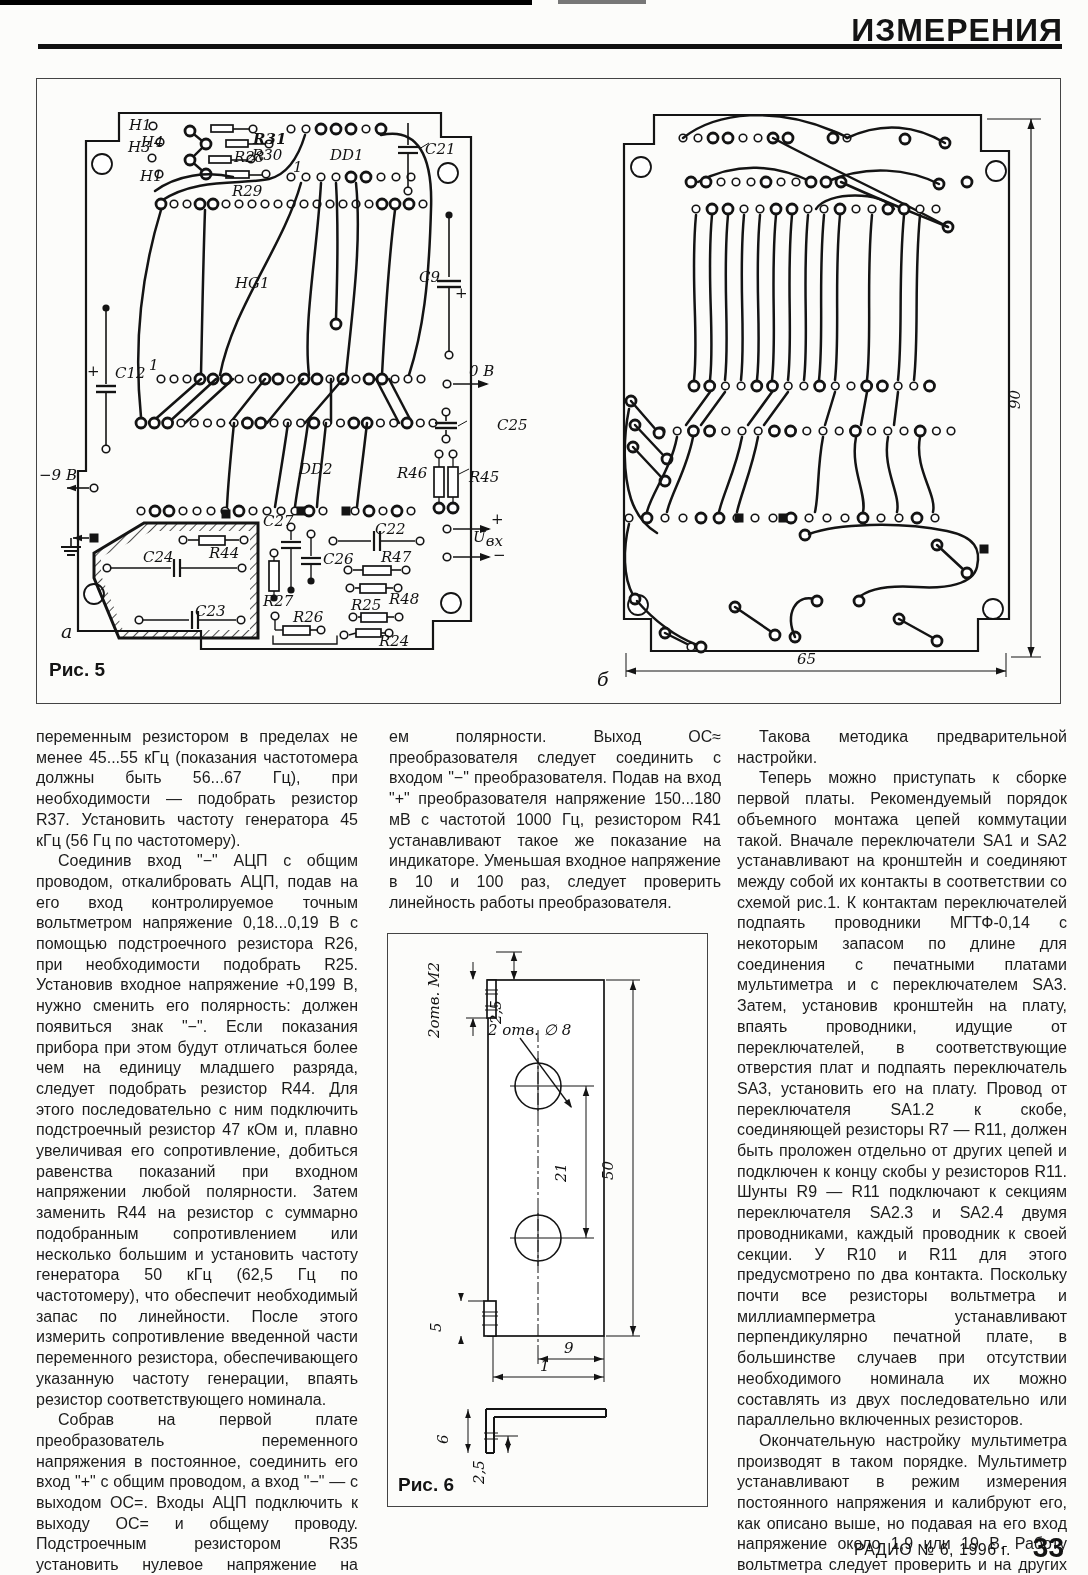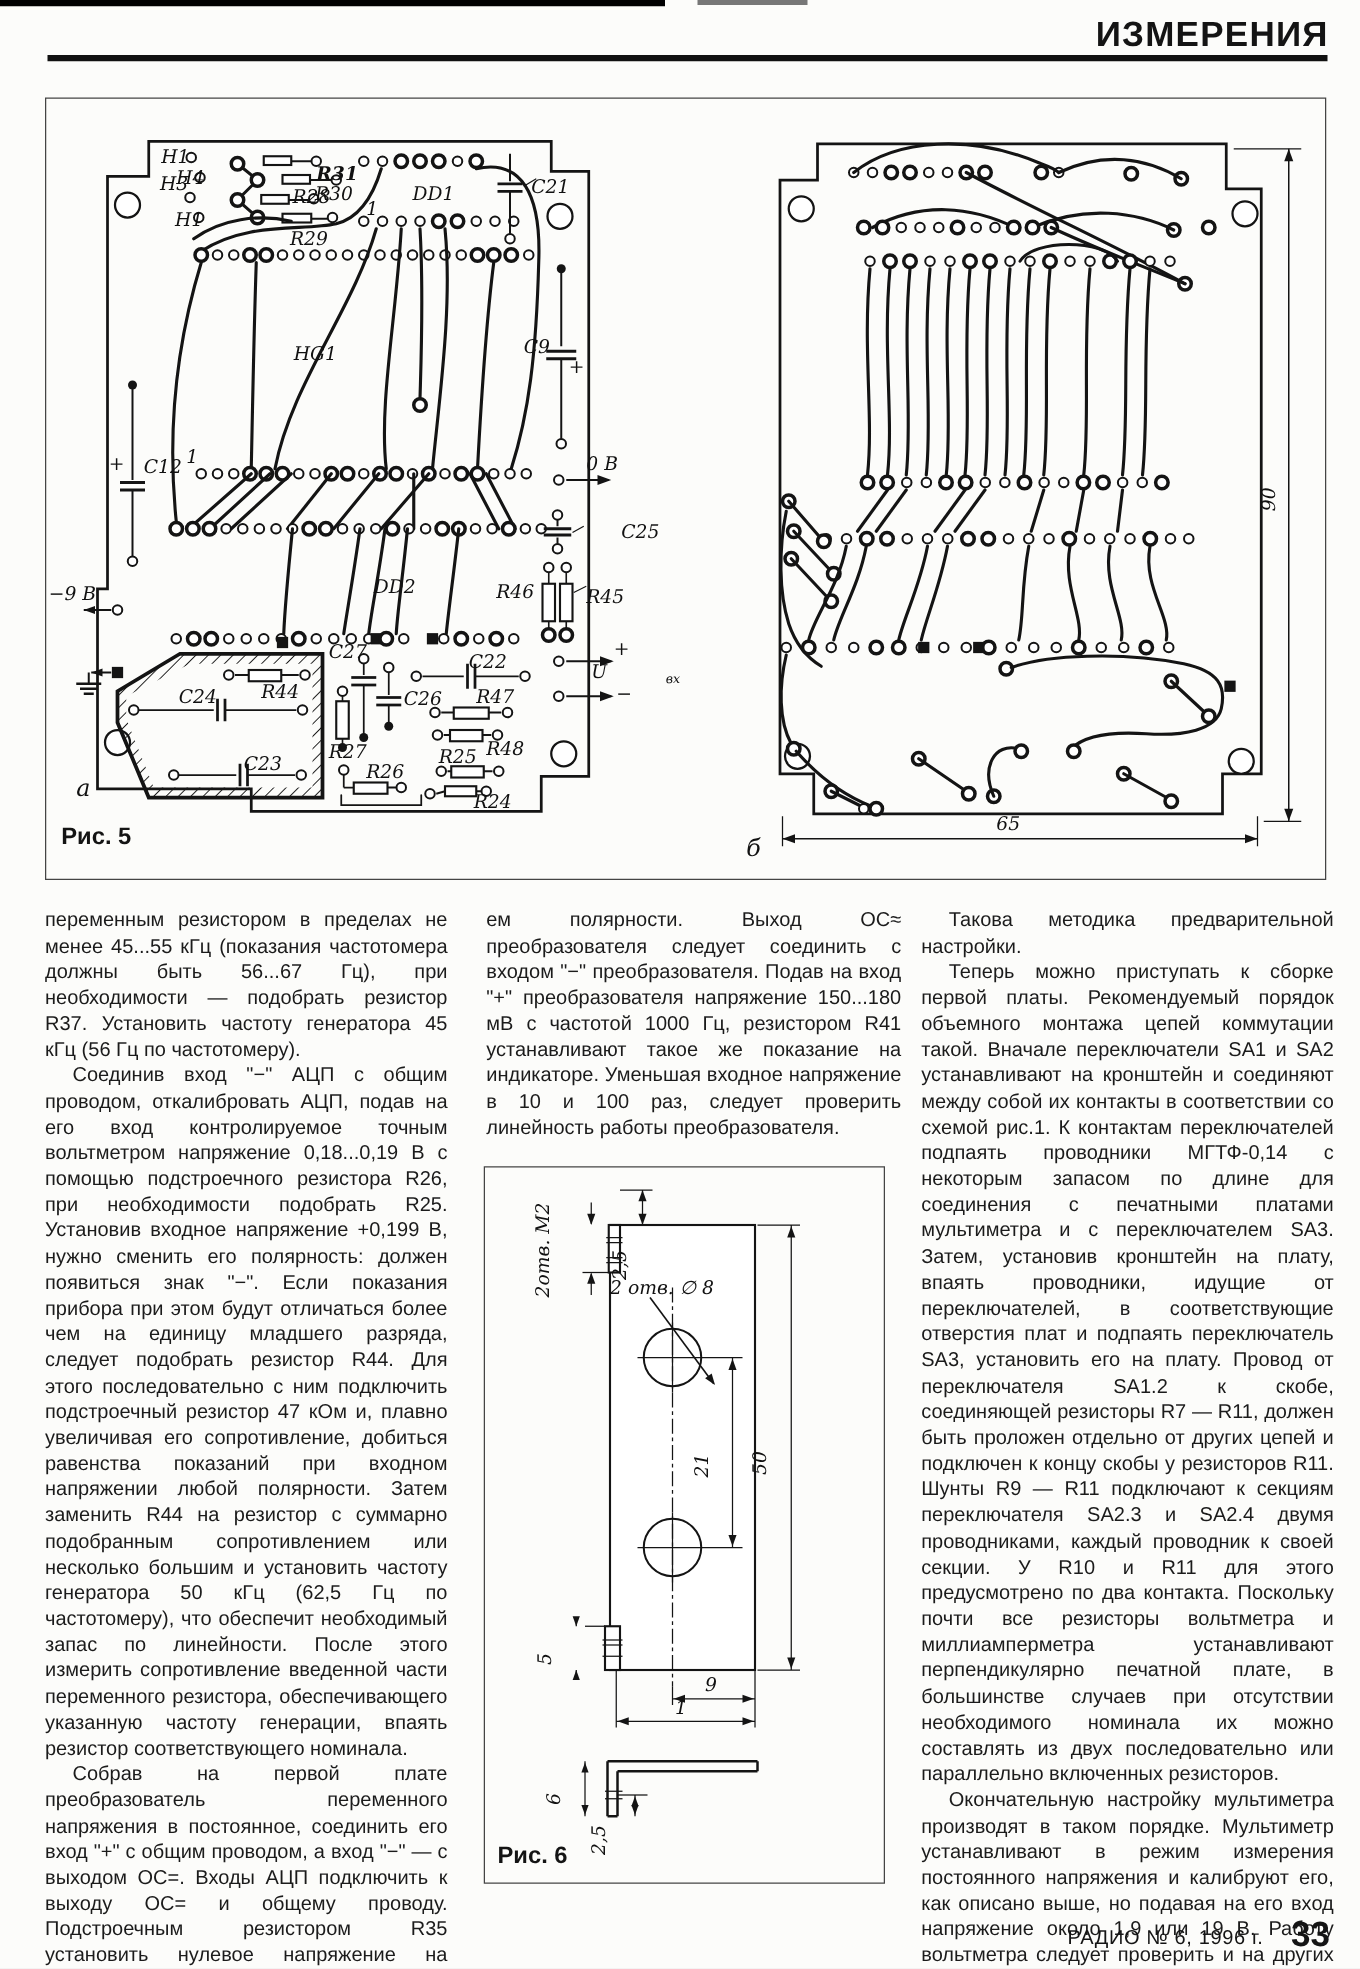--- a/index.html
+++ b/index.html
@@ -1,29 +1,29 @@
 <!DOCTYPE html>
 <html><head>
 <meta charset="utf-8">
 <style>
   html,body{margin:0;padding:0;background:#e8e8e8;}
   #page{position:relative;width:1088px;height:1575px;background:#fcfcfa;overflow:hidden;
         font-family:"Liberation Sans",sans-serif;color:#141414;}
   .abs{position:absolute;}
-  #hdr-title{position:absolute;top:12px;right:25px;font-size:28px;font-weight:bold;letter-spacing:1px;}
+  #hdr-title{position:absolute;top:12px;right:25px;font-size:32px;font-weight:bold;letter-spacing:1px;}
   #hdr-rule{position:absolute;left:38px;top:44px;width:1024px;height:5px;background:#111;}
   .artifact{position:absolute;background:#000;}
   .frame{position:absolute;border:1.3px solid #444;background:#fcfcfa;}
   .figcap{position:absolute;font-weight:bold;font-size:19px;}
   .col{position:absolute;}
   .para{margin:0;font-size:16px;line-height:20.7px;text-align:justify;color:#1b1b1b;}
   .para.ind{text-indent:22px;}
   .flabel{position:absolute;font-family:"DejaVu Serif",serif;font-style:italic;
           font-size:15px;line-height:16px;white-space:nowrap;color:#111;}
-  .flabel sub{font-size:10px;margin-left:47px;}
+  .flabel sub{font-size:15px;}
   .flabel.rot{transform:rotate(-90deg);transform-origin:0 100%;}
   .flabel.big{font-size:19px;}
   #footer{position:absolute;top:1530px;right:24px;text-align:right;}
   #footer-journal{font-size:16px;letter-spacing:0.5px;}
   #footer-page{font-size:28px;font-weight:bold;margin-left:22px;position:relative;top:2px;}
   svg{position:absolute;left:0;top:0;}
 </style>
 </head>
 <body>
 

